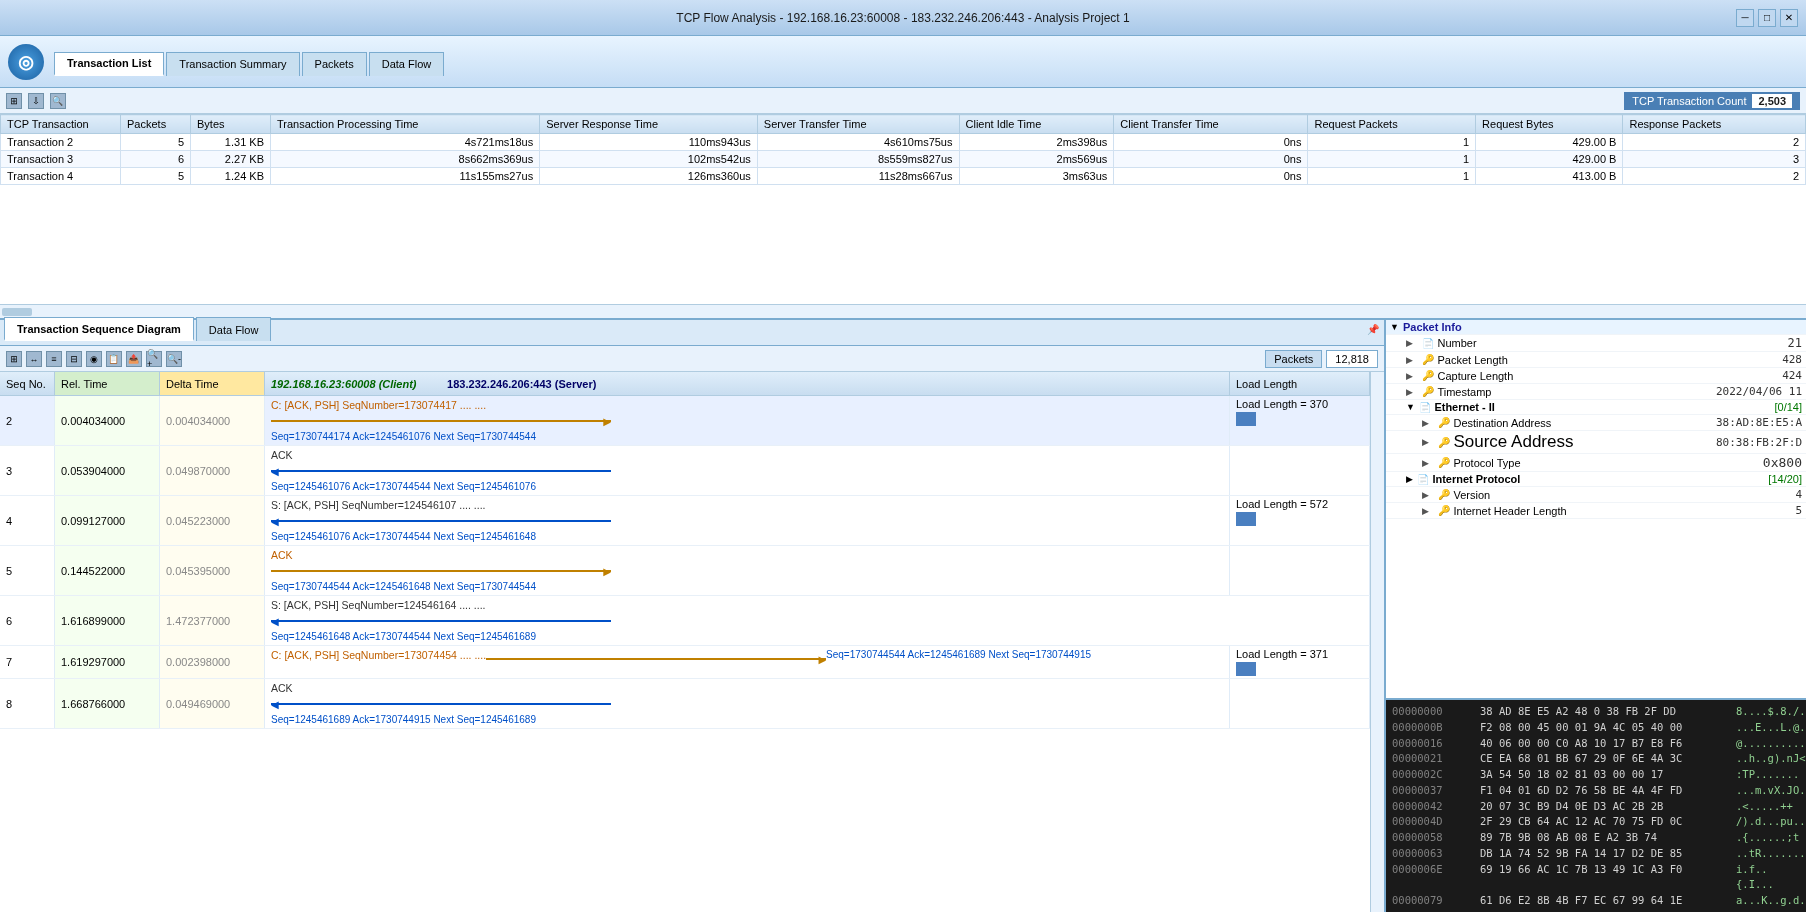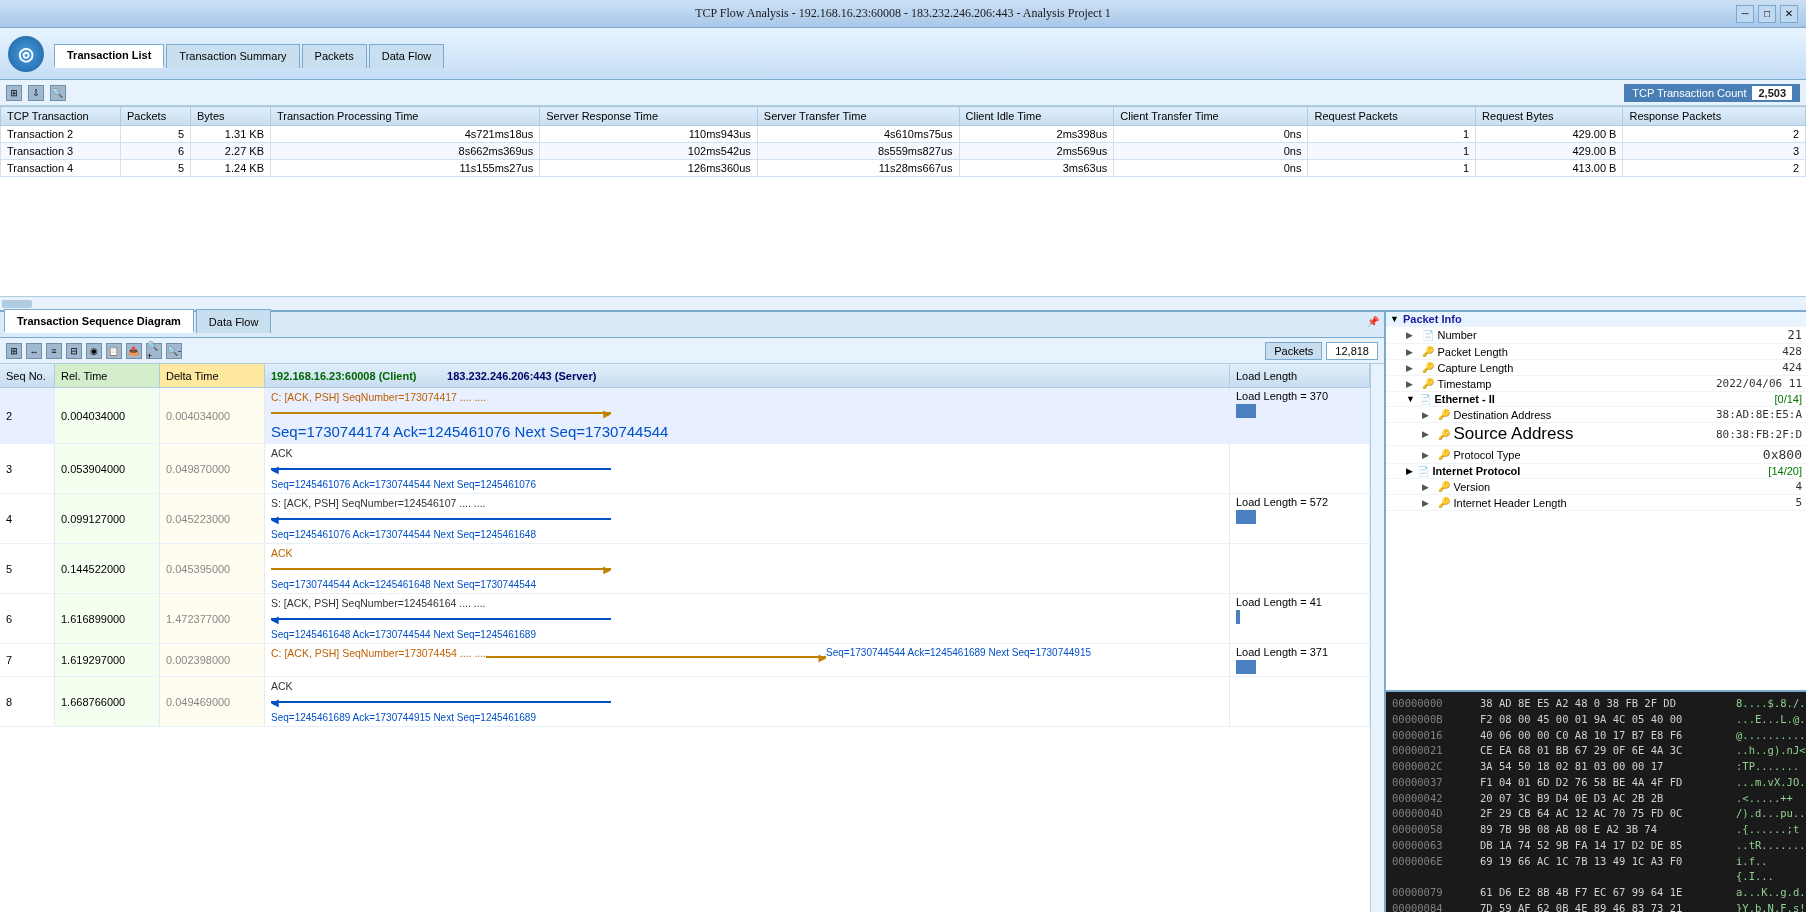--- a/index.html
+++ b/index.html
@@ -1,27 +1,26 @@
 <!DOCTYPE html>
 <html><head>
   <meta charset="utf-8">
   <style>
     * { box-sizing: border-box; margin: 0; padding: 0; }
     body { font-family: 'Segoe UI', Tahoma, Geneva, Verdana, sans-serif; font-size: 11px; background: #d4e3f5; overflow: hidden; width: 1806px; height: 912px; }
     
     
     .title-bar {
       background: linear-gradient(to bottom, #cce0f5, #a8c8e8);
-      height: 28px;
+      height: 36px;
       display: flex;
       align-items: center;
       justify-content: center;
       position: relative;
       border-bottom: 1px solid #7aabcf;
-      font-family: Liberation Serif, serif;
     }
     .title-bar-text { font-size: 12px; color: #1a1a1a; }
     .title-bar-controls {
       position: absolute;
       right: 8px;
       display: flex;
       gap: 4px;
     }
     .title-btn {
       width: 18px; height: 18px;
@@ -473,39 +472,39 @@
     </div>
 
     <div class="seq-diagram-container">
       <div class="seq-diagram">
 
         <div class="seq-header">
           <div class="seq-col seq-col-seqno">Seq No.</div>
           <div class="seq-col seq-col-reltime">Rel. Time</div>
           <div class="seq-col seq-col-deltatime">Delta Time</div>
           <div class="seq-col seq-col-client">
-            <span style="color:#006600;font-weight:bold;">192.168.16.23:60008 (Client)</span>
+            <span style="color:#006600;font-weight:bold;font-style:italic;">192.168.16.23:60008 (Client)</span>
             &nbsp;&nbsp;&nbsp;&nbsp;&nbsp;&nbsp;&nbsp;&nbsp;&nbsp;&nbsp;
             <span style="color:#000066;font-weight:bold;">183.232.246.206:443 (Server)</span>
           </div>
           <div class="seq-col seq-col-loadlen">Load Length</div>
         </div>
 
         <div class="seq-body" id="seq-body">
         <div class="seq-row" style="background: rgb(232, 240, 255);">
     <div class="seq-cell seq-cell-seqno">2</div>
     <div class="seq-cell seq-cell-reltime">0.004034000</div>
     <div class="seq-cell seq-cell-deltatime">0.004034000</div>
     <div class="seq-cell seq-cell-content" style="flex-direction:column;align-items:flex-start;padding:3px 6px;">
       <div class="arrow-line" style="color:#c06000;font-size:10.5px;">C: [ACK, PSH] SeqNumber=173074417 .... ....</div>
       <div style="position:relative;width:340px;height:16px;margin:2px 0;">
         <div style="position:absolute;top:7px;left:0;right:0;height:2px;background:#c08000;"></div>
         <div style="position:absolute;right:0;top:3px;color:#c08000;font-size:10px;">▶</div>
        </div>
-      <div class="arrow-sub" style="font-size:15px;color:#0050c8;">Seq=1730744174 Ack=1245461076 Next Seq=1730744544</div>
+      <div class="arrow-sub" style="font-size:10px;color:#0050c8;">Seq=1730744174 Ack=1245461076 Next Seq=1730744544</div>
     </div>
     <div class="seq-cell seq-cell-loadlen" style="flex-direction:column;align-items:flex-start;">
 
       <div style="font-size:11px;">Load Length = 370</div>
       <div style="width:20px;height:14px;background:#4a7fc0;margin-top:2px;"></div>
 
     </div>
   </div>
             <div class="seq-row">
     <div class="seq-cell seq-cell-seqno">3</div>
@@ -563,26 +562,20 @@
     <div class="seq-cell seq-cell-reltime">1.616899000</div>
     <div class="seq-cell seq-cell-deltatime">1.472377000</div>
     <div class="seq-cell seq-cell-content" style="flex-direction:column;align-items:flex-start;padding:3px 6px;">
       <div class="arrow-line" style="color:#333;font-size:10.5px;">S: [ACK, PSH] SeqNumber=124546164 .... ....</div>
       <div style="position:relative;width:340px;height:16px;margin:2px 0;">
         <div style="position:absolute;top:7px;left:0;right:0;height:2px;background:#0050c8;"></div>
         <div style="position:absolute;left:0;top:3px;color:#0050c8;font-size:10px;">◀</div>
        </div>
       <div class="arrow-sub" style="font-size:10px;color:#0050c8;">Seq=1245461648 Ack=1730744544 Next Seq=1245461689</div>
     </div>
-    <div class="seq-cell seq-cell-loadlen" style="flex-direction:column;align-items:flex-start;">
-
-      <div style="font-size:11px;">Load Length = 41</div>
-      <div style="width:4px;height:14px;background:#4a7fc0;margin-top:2px;"></div>
-
-    </div>
   </div>
             <div class="seq-row">
     <div class="seq-cell seq-cell-seqno">7</div>
     <div class="seq-cell seq-cell-reltime">1.619297000</div>
     <div class="seq-cell seq-cell-deltatime">0.002398000</div>
     <div class="seq-cell seq-cell-content" style="flex-direction:row;align-items:flex-start;padding:3px 6px;">
       <div class="arrow-line" style="color:#c06000;font-size:10.5px;">C: [ACK, PSH] SeqNumber=173074454 .... ....</div>
       <div style="position:relative;width:340px;height:16px;margin:2px 0;">
         <div style="position:absolute;top:7px;left:0;right:0;height:2px;background:#c08000;"></div>
         <div style="position:absolute;right:0;top:3px;color:#c08000;font-size:10px;">▶</div>

